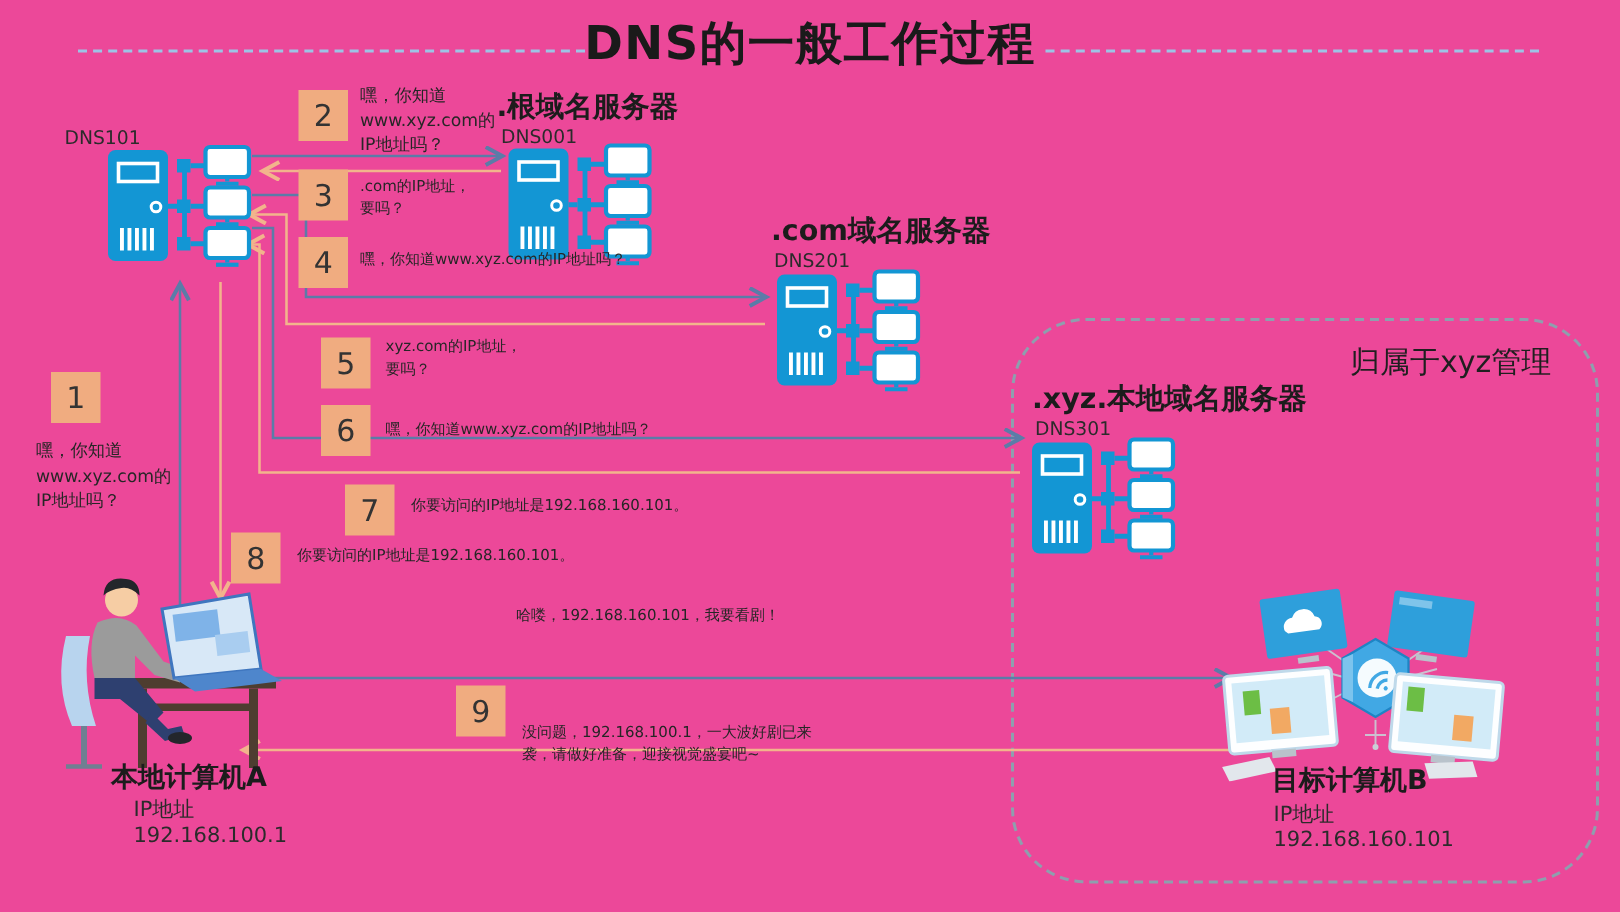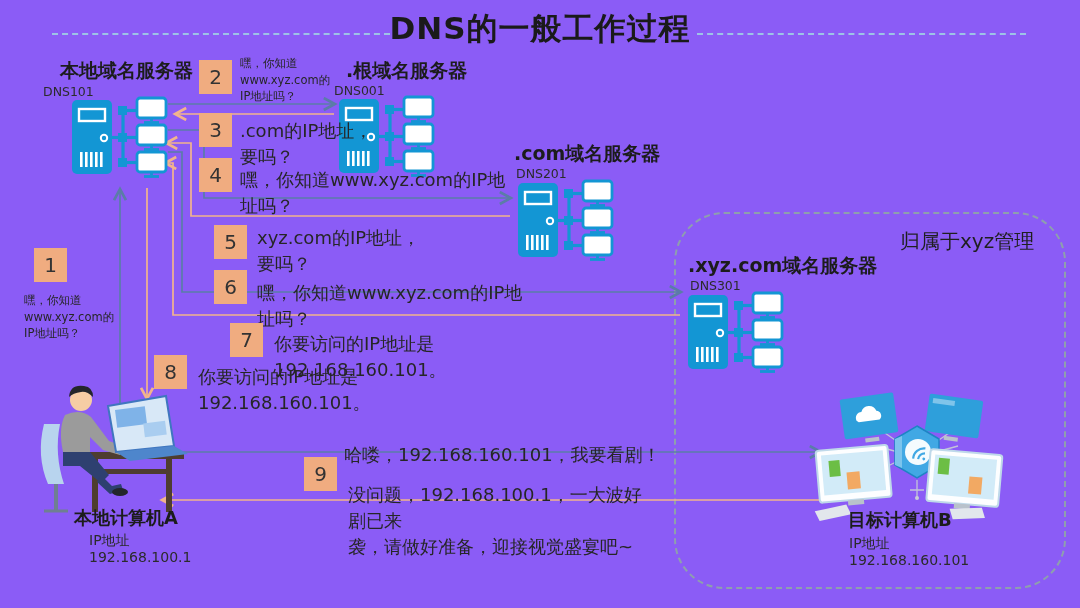--- a/index.html
+++ b/index.html
@@ -1,25 +1,25 @@
 <!DOCTYPE html>
 <html><head>
 <meta charset="utf-8">
 <style>
   html,body{margin:0;padding:0;background:#fff;}
-  #stage{position:relative;width:1080px;height:608px;background:#8b5cf6;overflow:hidden;
+  #stage{position:relative;width:1080px;height:608px;background:#ec4899;overflow:hidden;
          font-family:"DejaVu Sans","Liberation Sans",sans-serif;}
   .abs{position:absolute;}
   .title{width:100%;text-align:center;top:8px;font-size:31px;font-weight:800;color:#1a1a1a;letter-spacing:1px;}
   .tdash{border-top:2px dashed #9DC3E6;height:0;top:33px;}
   .srv-name{font-size:19px;font-weight:600;color:#1c1c1c;white-space:nowrap;}
   .srv-host{font-size:12.5px;color:#2b2b2b;}
   .badge{width:33px;height:34px;background:#F0AC80;color:#333;font-size:20px;
          display:flex;align-items:center;justify-content:center;}
-  .step-text{font-size:18px;color:#262626;line-height:1.45;white-space:pre-line;}
+  .step-text{font-size:10px;color:#262626;line-height:1.45;white-space:pre-line;}
   .small-text{font-size:11.5px;}
   .pc-name{font-size:18px;font-weight:600;color:#1c1c1c;white-space:nowrap;}
   .pc-sub{font-size:14px;color:#2b2b2b;line-height:1.5;white-space:pre-line;}
   .zone{left:674px;top:212px;width:388px;height:373px;border:2px dashed #8E9FAE;border-radius:50px;}
   .zone-label{left:900px;top:228px;font-size:20px;color:#1f1f1f;}
   svg{display:block;}
 </style>
 </head>
 <body>
 
@@ -53,21 +53,20 @@
       <path d="M510,216 L191,216 L191,143 L167,143" stroke="#F2B48C" marker-end="url(#mo)"></path>
 
       <path d="M168,152 L182,152 L182,292 L680,292" stroke="#5B7CA8" marker-end="url(#mb)"></path>
       <path d="M680,315 L173,315 L173,163 L166,163" stroke="#F2B48C" marker-end="url(#mo)"></path>
 
       <path d="M176,452 L820,452" stroke="#5B7CA8" marker-end="url(#mb)"></path>
       <path d="M856,500 L163,500" stroke="#F2B48C" marker-end="url(#mo)"></path>
     </g>
   </svg>
 
-  <div class="abs srv-name" style="left:60px;top:58px;">本地域名服务器</div>
   <div class="abs srv-host" style="left:43px;top:84px;">DNS101</div>
   <div class="abs" style="left:70px;top:96px;">
     <svg width="105" height="84" viewBox="0 0 105 84">
       <rect x="2" y="4" width="40" height="74" rx="5" fill="#1396D4"></rect>
       <rect x="9" y="13" width="26" height="12" fill="none" stroke="#fff" stroke-width="2.4"></rect>
       <circle cx="34" cy="42" r="3.2" fill="none" stroke="#fff" stroke-width="2"></circle>
       <g fill="#fff">
           <rect x="10" y="56" width="2.6" height="15"></rect>
           <rect x="15" y="56" width="2.6" height="15"></rect>
           <rect x="20" y="56" width="2.6" height="15"></rect>
@@ -93,21 +92,21 @@
           <line x1="81.5" y1="22" x2="81.5" y2="25"></line>
           <line x1="74" y1="26.5" x2="89" y2="26.5"></line>
           <line x1="81.5" y1="49" x2="81.5" y2="52"></line>
           <line x1="74" y1="53.5" x2="89" y2="53.5"></line>
           <line x1="81.5" y1="76" x2="81.5" y2="79"></line>
           <line x1="74" y1="80.5" x2="89" y2="80.5"></line>
         </g>
     </svg>
   </div>
 
-  <div class="abs srv-name" style="left:346px;top:58px;">.根域名服务器</div>
+  <div class="abs srv-name" style="left:331px;top:58px;">.根域名服务器</div>
   <div class="abs srv-host" style="left:334px;top:83px;">DNS001</div>
   <div class="abs" style="left:337px;top:95px;">
     <svg width="105" height="84" viewBox="0 0 105 84">
       <rect x="2" y="4" width="40" height="74" rx="5" fill="#1396D4"></rect>
       <rect x="9" y="13" width="26" height="12" fill="none" stroke="#fff" stroke-width="2.4"></rect>
       <circle cx="34" cy="42" r="3.2" fill="none" stroke="#fff" stroke-width="2"></circle>
       <g fill="#fff">
           <rect x="10" y="56" width="2.6" height="15"></rect>
           <rect x="15" y="56" width="2.6" height="15"></rect>
           <rect x="20" y="56" width="2.6" height="15"></rect>
@@ -173,21 +172,21 @@
           <line x1="81.5" y1="22" x2="81.5" y2="25"></line>
           <line x1="74" y1="26.5" x2="89" y2="26.5"></line>
           <line x1="81.5" y1="49" x2="81.5" y2="52"></line>
           <line x1="74" y1="53.5" x2="89" y2="53.5"></line>
           <line x1="81.5" y1="76" x2="81.5" y2="79"></line>
           <line x1="74" y1="80.5" x2="89" y2="80.5"></line>
         </g>
     </svg>
   </div>
 
-  <div class="abs srv-name" style="left:688px;top:253px;">.xyz.com域名服务器</div>
+  <div class="abs srv-name" style="left:688px;top:253px;">.xyz.本地域名服务器</div>
   <div class="abs srv-host" style="left:690px;top:278px;">DNS301</div>
   <div class="abs" style="left:686px;top:291px;">
     <svg width="105" height="84" viewBox="0 0 105 84">
       <rect x="2" y="4" width="40" height="74" rx="5" fill="#1396D4"></rect>
       <rect x="9" y="13" width="26" height="12" fill="none" stroke="#fff" stroke-width="2.4"></rect>
       <circle cx="34" cy="42" r="3.2" fill="none" stroke="#fff" stroke-width="2"></circle>
       <g fill="#fff">
           <rect x="10" y="56" width="2.6" height="15"></rect>
           <rect x="15" y="56" width="2.6" height="15"></rect>
           <rect x="20" y="56" width="2.6" height="15"></rect>
@@ -247,21 +246,21 @@
   <div class="abs badge" style="left:230px;top:323px;">7</div>
   <div class="abs step-text" style="left:274px;top:331px;width:280px;">你要访问的IP地址是192.168.160.101。</div>
 
   <div class="abs badge" style="left:154px;top:355px;">8</div>
   <div class="abs step-text" style="left:198px;top:364px;width:280px;">你要访问的IP地址是192.168.160.101。</div>
 
   <div class="abs badge" style="left:304px;top:457px;">9</div>
   <div class="abs step-text" style="left:348px;top:482px;width:310px;">没问题，192.168.100.1，一大波好剧已来
 袭，请做好准备，迎接视觉盛宴吧~</div>
 
-  <div class="abs step-text" style="left:344px;top:442px;width:330px;">哈喽，192.168.160.101，我要看剧！</div>
+  <div class="abs step-text" style="left:344px;top:404px;width:330px;">哈喽，192.168.160.101，我要看剧！</div>
 
   <div class="abs" style="left:32px;top:382px;">
     <svg width="160" height="135" viewBox="0 0 160 135">
 
       <path d="M12,42 q-8,32 4,60 l16,0 q-10,-30 -4,-60 z" fill="#B8D4EE"></path>
       <line x1="24" y1="102" x2="24" y2="129" stroke="#6F7F92" stroke-width="4"></line>
       <line x1="12" y1="129" x2="36" y2="129" stroke="#6F7F92" stroke-width="3"></line>
 
       <rect x="52" y="70" width="100" height="7" fill="#4E3D30"></rect>
       <rect x="60" y="77" width="6" height="53" fill="#4E3D30"></rect>

